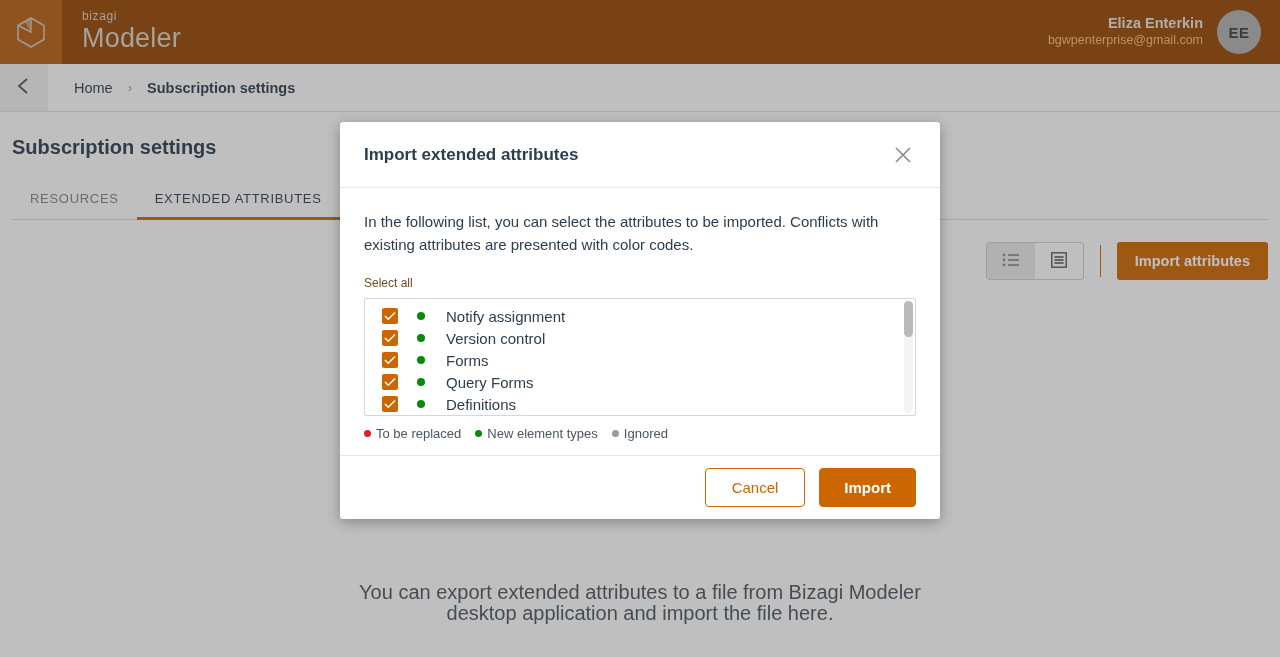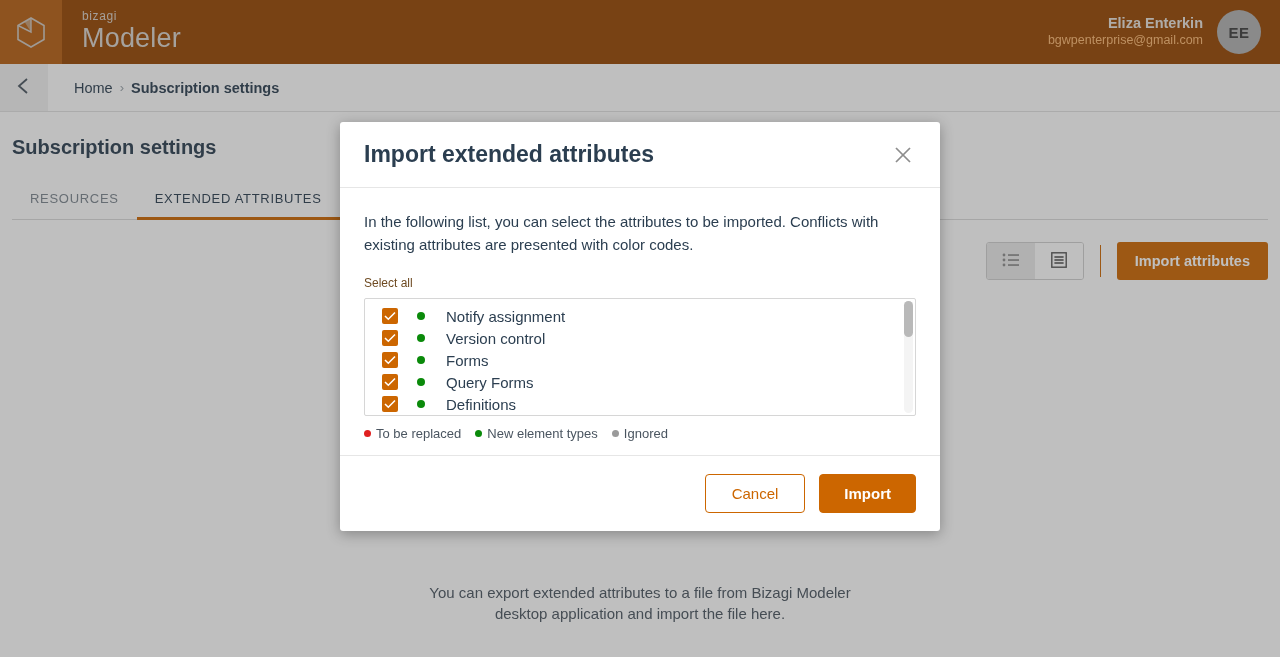--- a/index.html
+++ b/index.html
@@ -114,21 +114,21 @@
     background: #f2f2f2;
     display: flex;
     align-items: center;
     justify-content: center;
     cursor: pointer;
   }
   .crumbs {
     display: flex;
     align-items: center;
     padding-left: 26px;
-    gap: 7px;
+    gap: 15px;
     font-size: 14.5px;
   }
   .crumb-link { color: #2b3e50; cursor: pointer; }
   .crumb-sep { color: #9aa3ab; font-size: 13px; }
   .crumb-current { color: #2b3e50; font-weight: bold; }
 
   
   .page-body { padding: 0 12px; position: relative; }
   .page-title {
     font-size: 20px;
@@ -197,21 +197,21 @@
     font-family: "Liberation Sans", sans-serif;
     font-weight: bold;
   }
 
   .empty-note {
     position: absolute;
     left: 0;
     right: 0;
     top: 470px;
     text-align: center;
-    font-size: 15px;
+    font-size: 20px;
     line-height: 21px;
     color: #4a5560;
   }
 
   
   .overlay {
     position: absolute;
     inset: 0;
     background: rgba(60, 60, 60, 0.33);
   }
@@ -228,21 +228,21 @@
     overflow: hidden;
   }
   .modal-header {
     height: 66px;
     border-bottom: 1px solid #e6e6e6;
     display: flex;
     align-items: center;
     padding: 0 24px;
   }
   .modal-title {
-    font-size: 23px;
+    font-size: 17px;
     color: #2b3e50;
     font-weight: bold;
     flex: 1;
   }
   .modal-close {
     width: 26px;
     height: 26px;
     display: flex;
     align-items: center;
     justify-content: center;
@@ -338,21 +338,21 @@
     margin-right: 14px;
   }
   .legend-dot {
     width: 7px;
     height: 7px;
     border-radius: 50%;
     margin-right: 5px;
   }
   .modal-footer {
     border-top: 1px solid #e6e6e6;
-    padding: 18px 24px;
+    padding: 12px 24px;
     display: flex;
     justify-content: flex-end;
     gap: 14px;
   }
   .btn-outline {
     background: #ffffff;
     border: 1px solid #cc6600;
     color: #cc6600;
     font-size: 15px;
     padding: 10px 26px;

